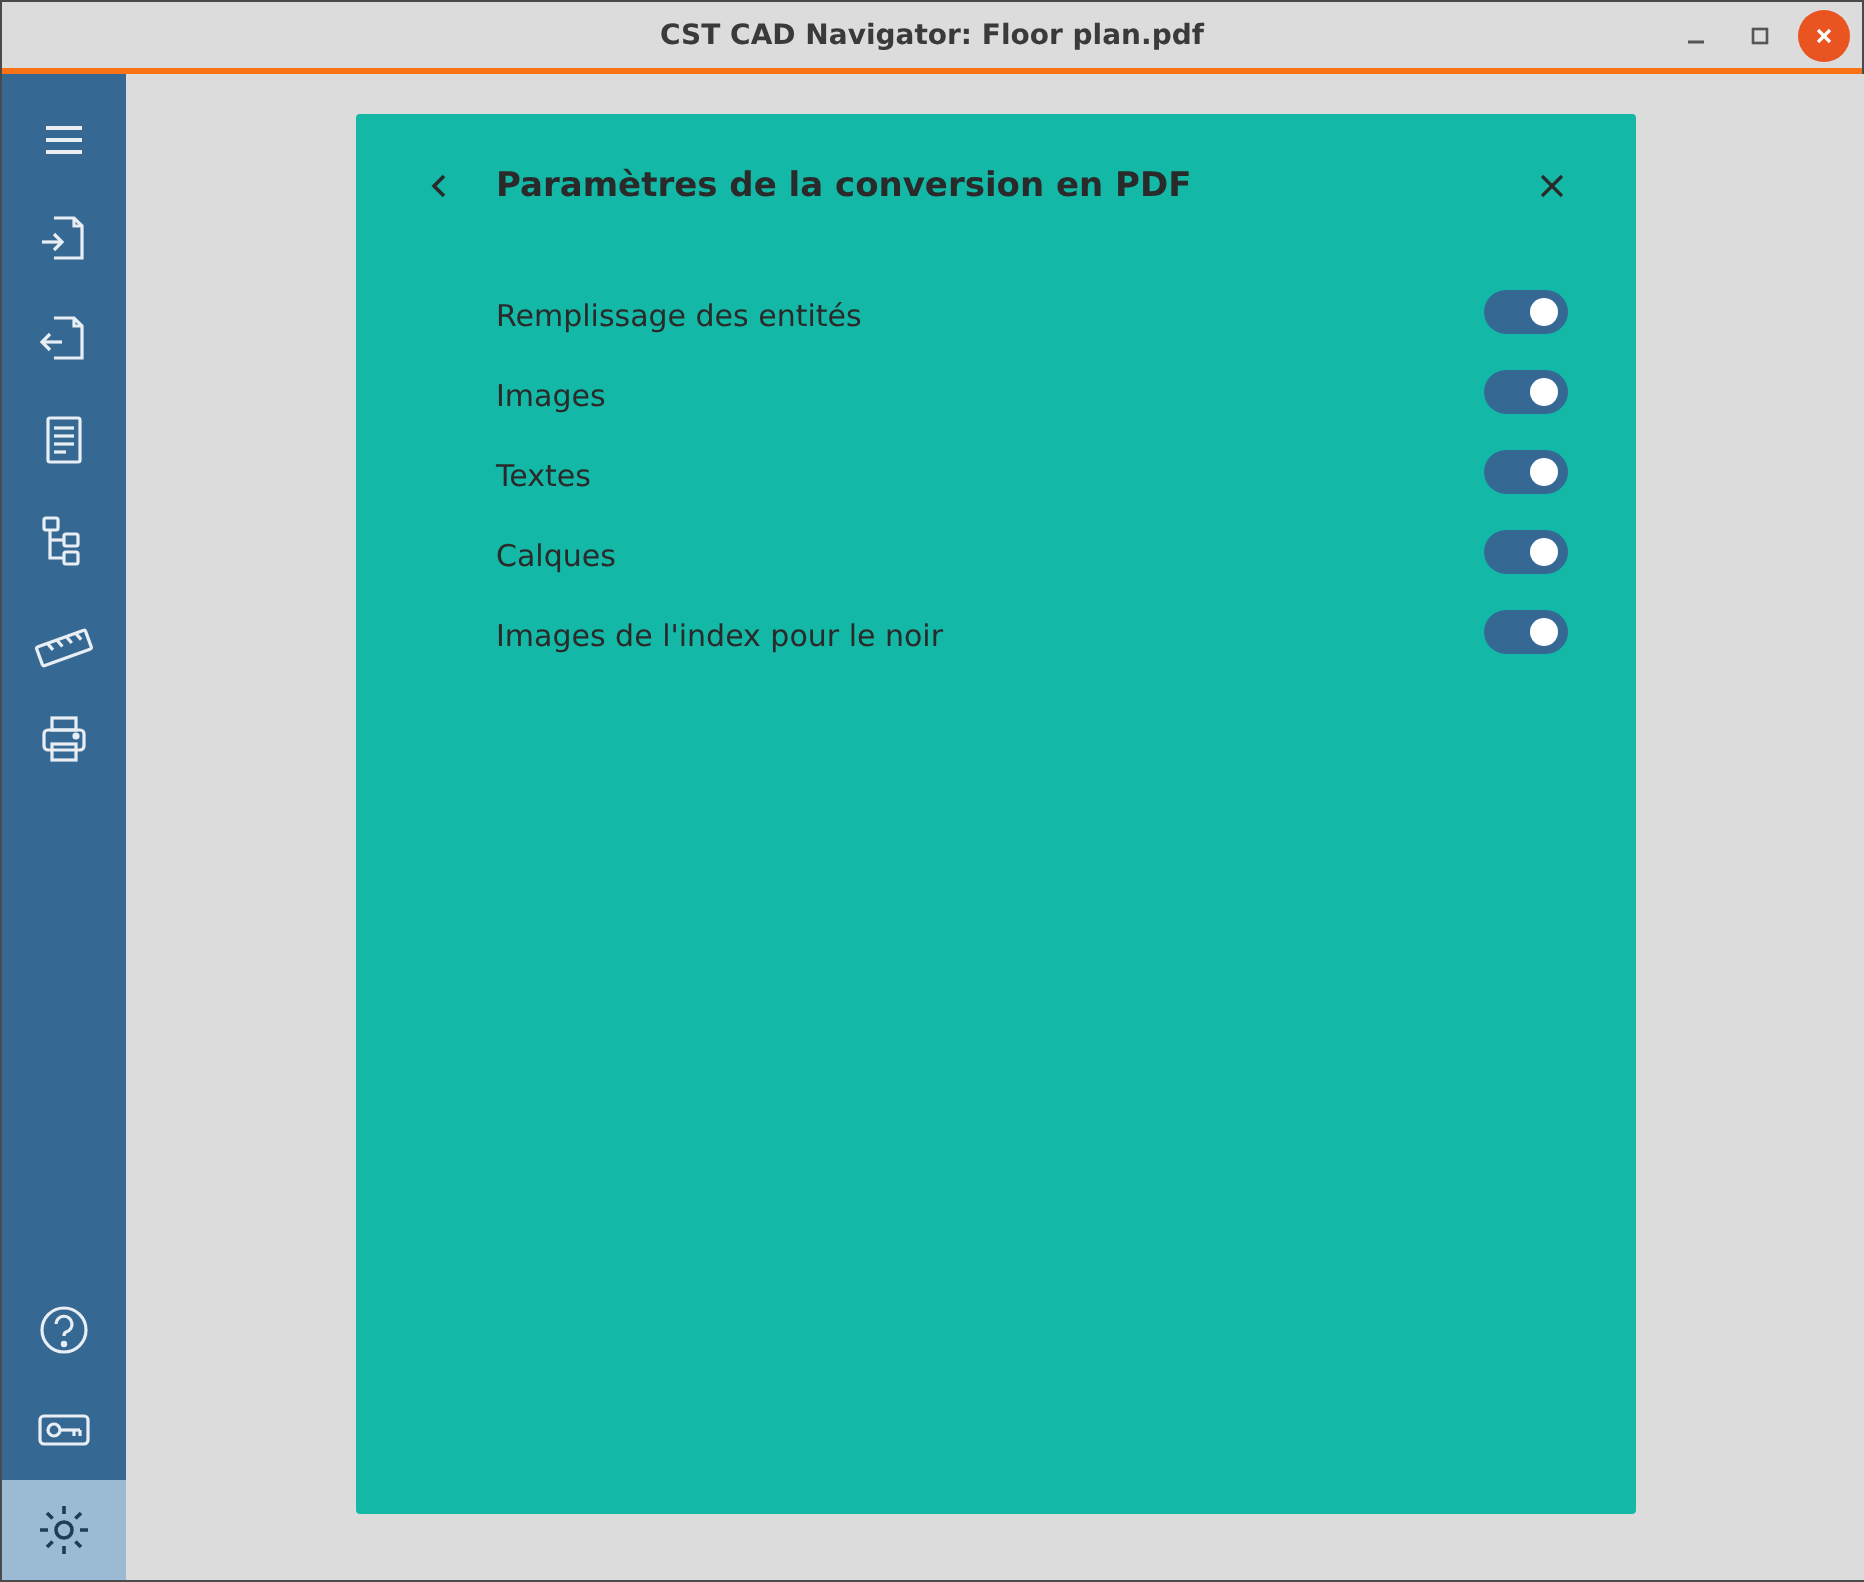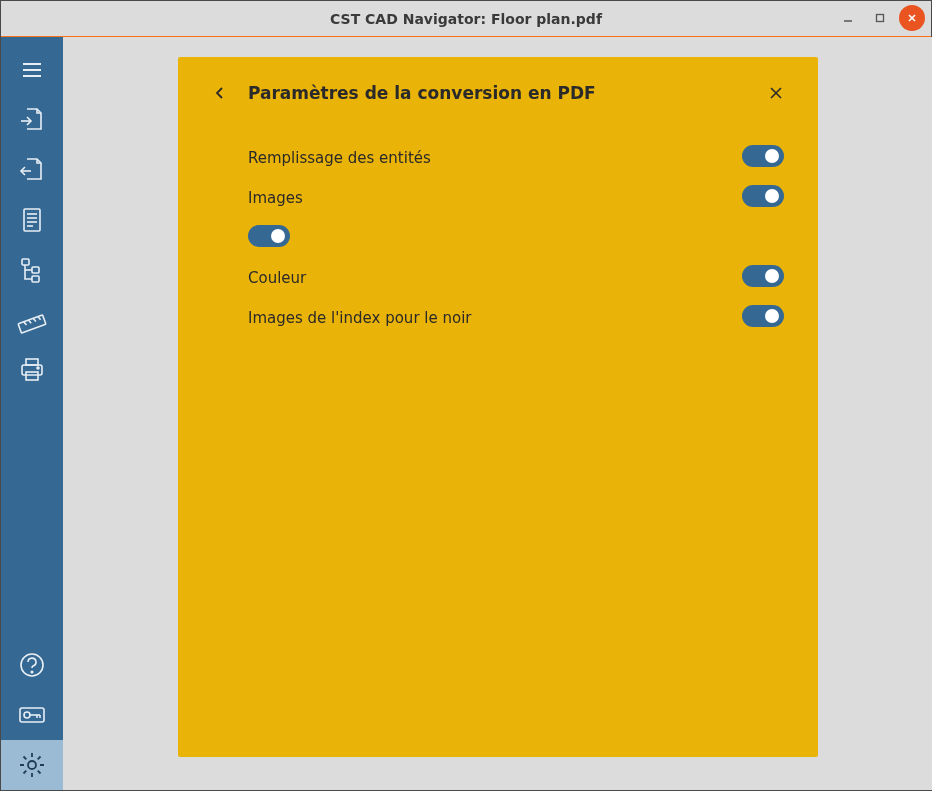--- a/index.html
+++ b/index.html
@@ -18,21 +18,21 @@
     flex-direction: column;
     background: #dcdcdc;
   }
   .titlebar {
     height: 36px;
     background: #dcdcdc;
     display: flex;
     align-items: center;
     justify-content: center;
     position: relative;
-    border-bottom: 1px solid #f97316;
+    border-bottom: 3px solid #f97316;
   }
   .titlebar-title {
     font-size: 14px;
     font-weight: bold;
     color: #3a3a3a;
   }
   .titlebar-controls {
     position: absolute;
     right: 6px;
     top: 4px;
@@ -82,21 +82,21 @@
     background: #9abbd3;
     color: #1f3d57;
   }
   .sidebar-spacer { flex: 1; }
   .main {
     flex: 1;
     background: #dcdcdc;
     padding: 20px 115px 20px 115px;
   }
   .panel {
-    background: #eab308;
+    background: #14b8a6;
     width: 640px;
     height: 700px;
     border-radius: 2px;
     padding: 22px 28px;
   }
   .panel-header {
     display: flex;
     align-items: center;
     margin-bottom: 20px;
   }
@@ -295,26 +295,27 @@
                 <div class="knob"></div>
               </div>
           </div>
           <div class="setting-row">
             <div class="setting-label">Images</div>
             <div class="toggle">
                 <div class="knob"></div>
               </div>
           </div>
           <div class="setting-row">
-            <div class="toggle">
-                <div class="knob"></div>
-              </div>
-          </div>
-          <div class="setting-row">
-            <div class="setting-label">Couleur</div>
+            <div class="setting-label">Textes</div>
+            <div class="toggle">
+                <div class="knob"></div>
+              </div>
+          </div>
+          <div class="setting-row">
+            <div class="setting-label">Calques</div>
             <div class="toggle">
                 <div class="knob"></div>
               </div>
           </div>
           <div class="setting-row">
             <div class="setting-label">Images de l'index pour le noir</div>
             <div class="toggle">
                 <div class="knob"></div>
               </div>
           </div>

